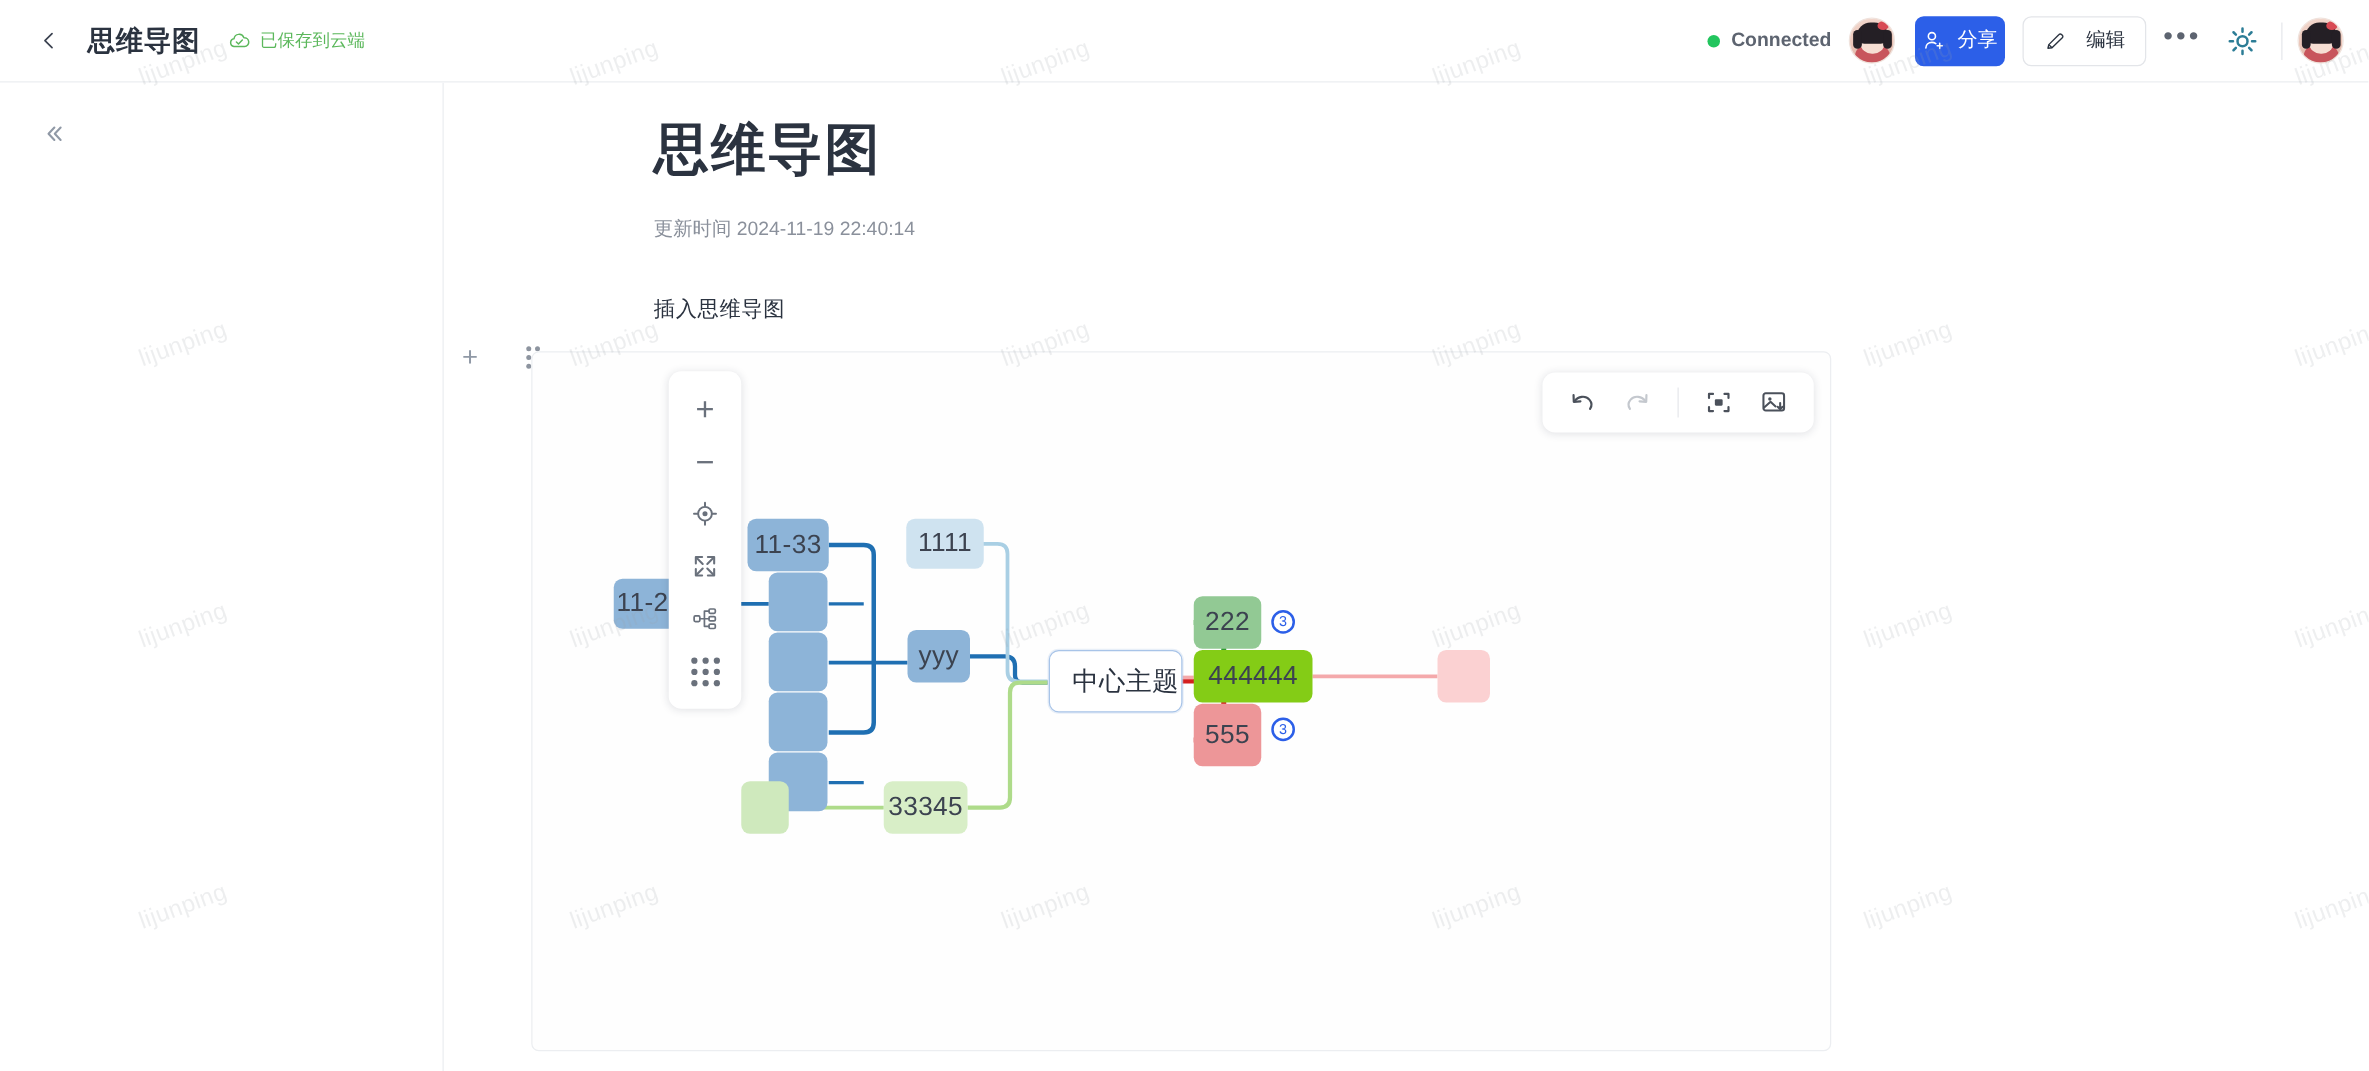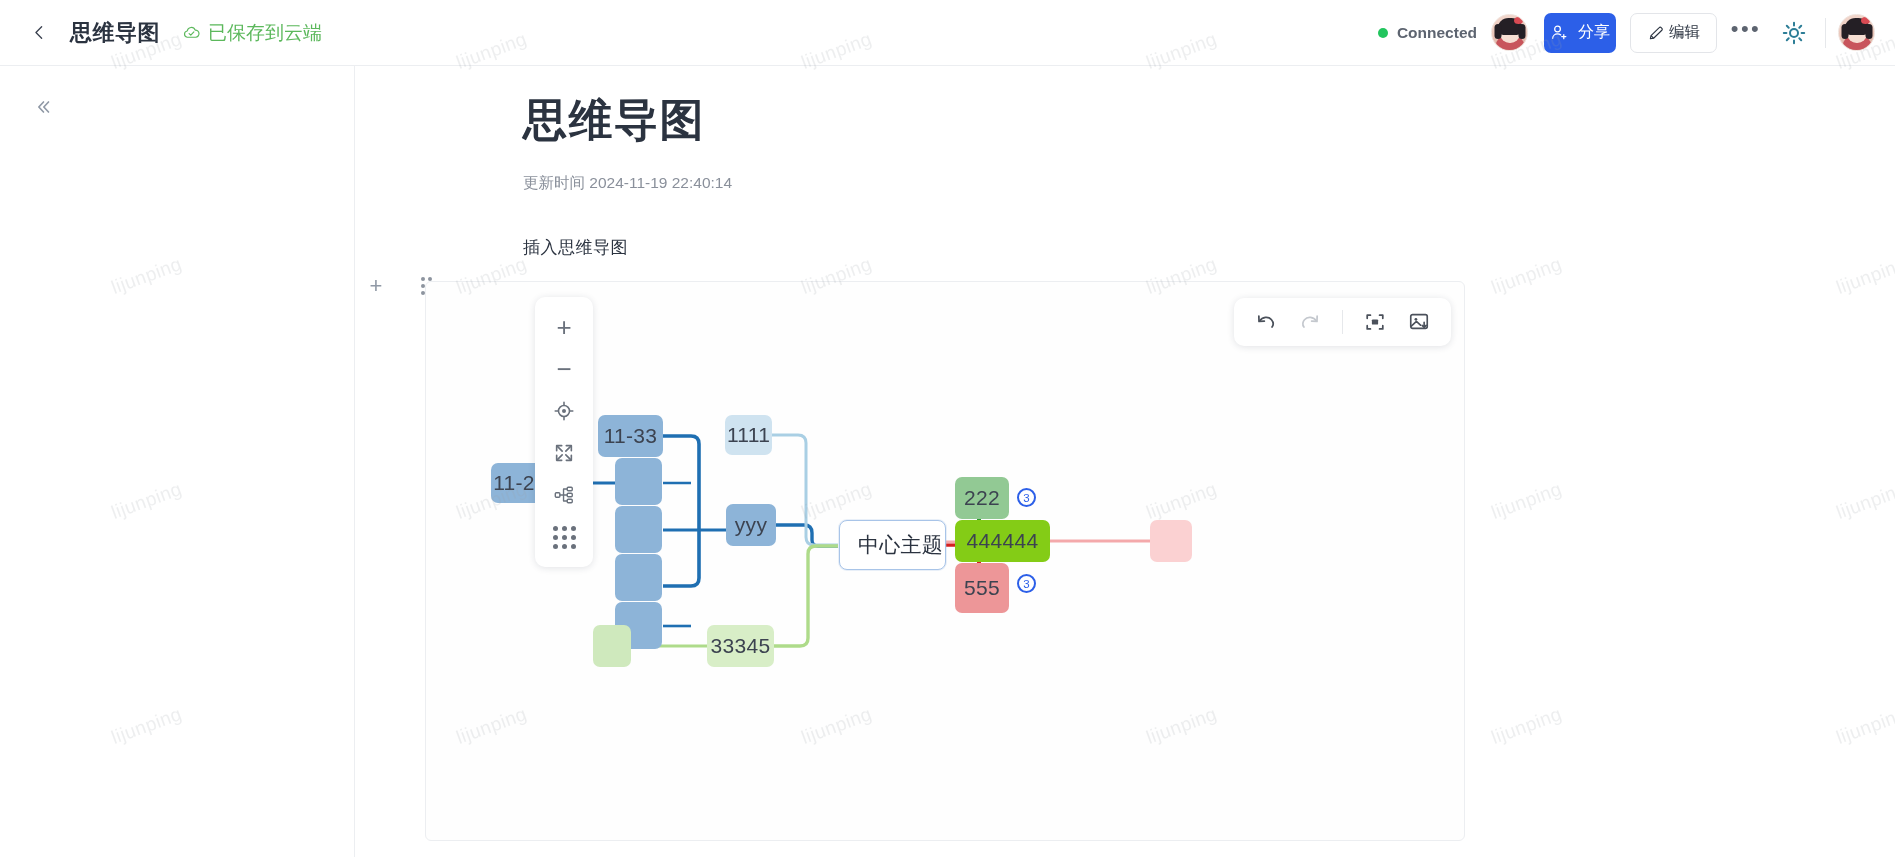--- a/index.html
+++ b/index.html
@@ -30,21 +30,21 @@
   .back-btn {
     width:34px; height:34px; margin-left:22px; border-radius:6px;
     display:flex; align-items:center; justify-content:center; cursor:pointer; color:#3b4250;
   }
   .doc-title {
     font-size:22px; font-weight:700; color:#2b3340; margin-left:14px;
     letter-spacing:.5px; white-space:nowrap; cursor:text;
   }
   .save-state {
     display:flex; align-items:center; gap:7px; margin-left:22px;
-    color:#5cb85c; font-size:19px; white-space:nowrap;
+    color:#5cb85c; font-size:14px; white-space:nowrap;
   }
   .spacer { flex:1 1 auto; }
 
   .conn {
     display:flex; align-items:center; gap:9px; color:#5d6470;
     font-size:15.5px; font-weight:600; margin-right:14px; white-space:nowrap;
   }
   .conn .dot { width:10px; height:10px; border-radius:50%; background:#22c55e; display:inline-block; }
 
   .avatar {
@@ -67,21 +67,21 @@
   .share-btn {
     margin-left:16px; height:40px; padding:0 6px; background:#2c5fe8; color:#fff;
     border:none; border-radius:7px; font-size:16px; font-weight:500; cursor:pointer;
     display:flex; align-items:center; gap:9px; white-space:nowrap;
     font-family:"Liberation Sans", sans-serif;
     text-align:right;
   }
   .edit-btn {
     margin-left:14px; height:40px; padding:0 16px; background:#fff; color:#2b3340;
     border:1px solid #e3e5e9; border-radius:7px; font-size:15.5px; cursor:pointer;
-    display:flex; align-items:center; gap:4px; white-space:nowrap;
+    display:flex; align-items:center; gap:16px; white-space:nowrap;
     font-family:"Liberation Sans", sans-serif;
   }
   .icon-btn {
     width:38px; height:38px; border-radius:7px; display:flex; align-items:center;
     justify-content:center; cursor:pointer; color:#5d6470; margin-left:10px;
   }
   .dots-btn { letter-spacing:2.5px; font-size:22px; line-height:1; color:#5d6470; padding-bottom:8px; }
   .vdiv { width:1px; height:30px; background:#e6e8eb; margin:0 12px; }
   .avatar-right { margin-right:20px; }
 
@@ -406,21 +406,21 @@
               </div>
               <div class="node" style="left: 189px; top: 272px; width: 47px; height: 47px; background: rgb(141, 180, 216); color: rgb(60, 67, 80);">
                 <span></span>
               </div>
               <div class="node" style="left: 189px; top: 320px; width: 47px; height: 47px; background: rgb(141, 180, 216); color: rgb(60, 67, 80);">
                 <span></span>
               </div>
               <div class="node" style="left: 300px; top: 222px; width: 50px; height: 42px; background: rgb(141, 180, 216); color: rgb(60, 67, 80);">
                 <span>yyy</span>
               </div>
-              <div class="node" style="left: 299px; top: 133px; width: 47px; height: 40px; background: rgb(207, 227, 240); color: rgb(60, 67, 80);">
+              <div class="node" style="left: 299px; top: 133px; width: 62px; height: 40px; background: rgb(207, 227, 240); color: rgb(60, 67, 80);">
                 <span>1111</span>
               </div>
               <div class="node" style="left: 167px; top: 343px; width: 38px; height: 42px; background: rgb(207, 233, 189); color: rgb(60, 67, 80);">
                 <span></span>
               </div>
               <div class="node" style="left: 281px; top: 343px; width: 67px; height: 42px; background: rgb(216, 238, 199); color: rgb(60, 67, 80);">
                 <span>33345</span>
               </div>
               <div class="node" style="left: 529px; top: 195px; width: 54px; height: 42px; background: rgb(146, 201, 148); color: rgb(60, 67, 80);">
                 <span>222</span>

